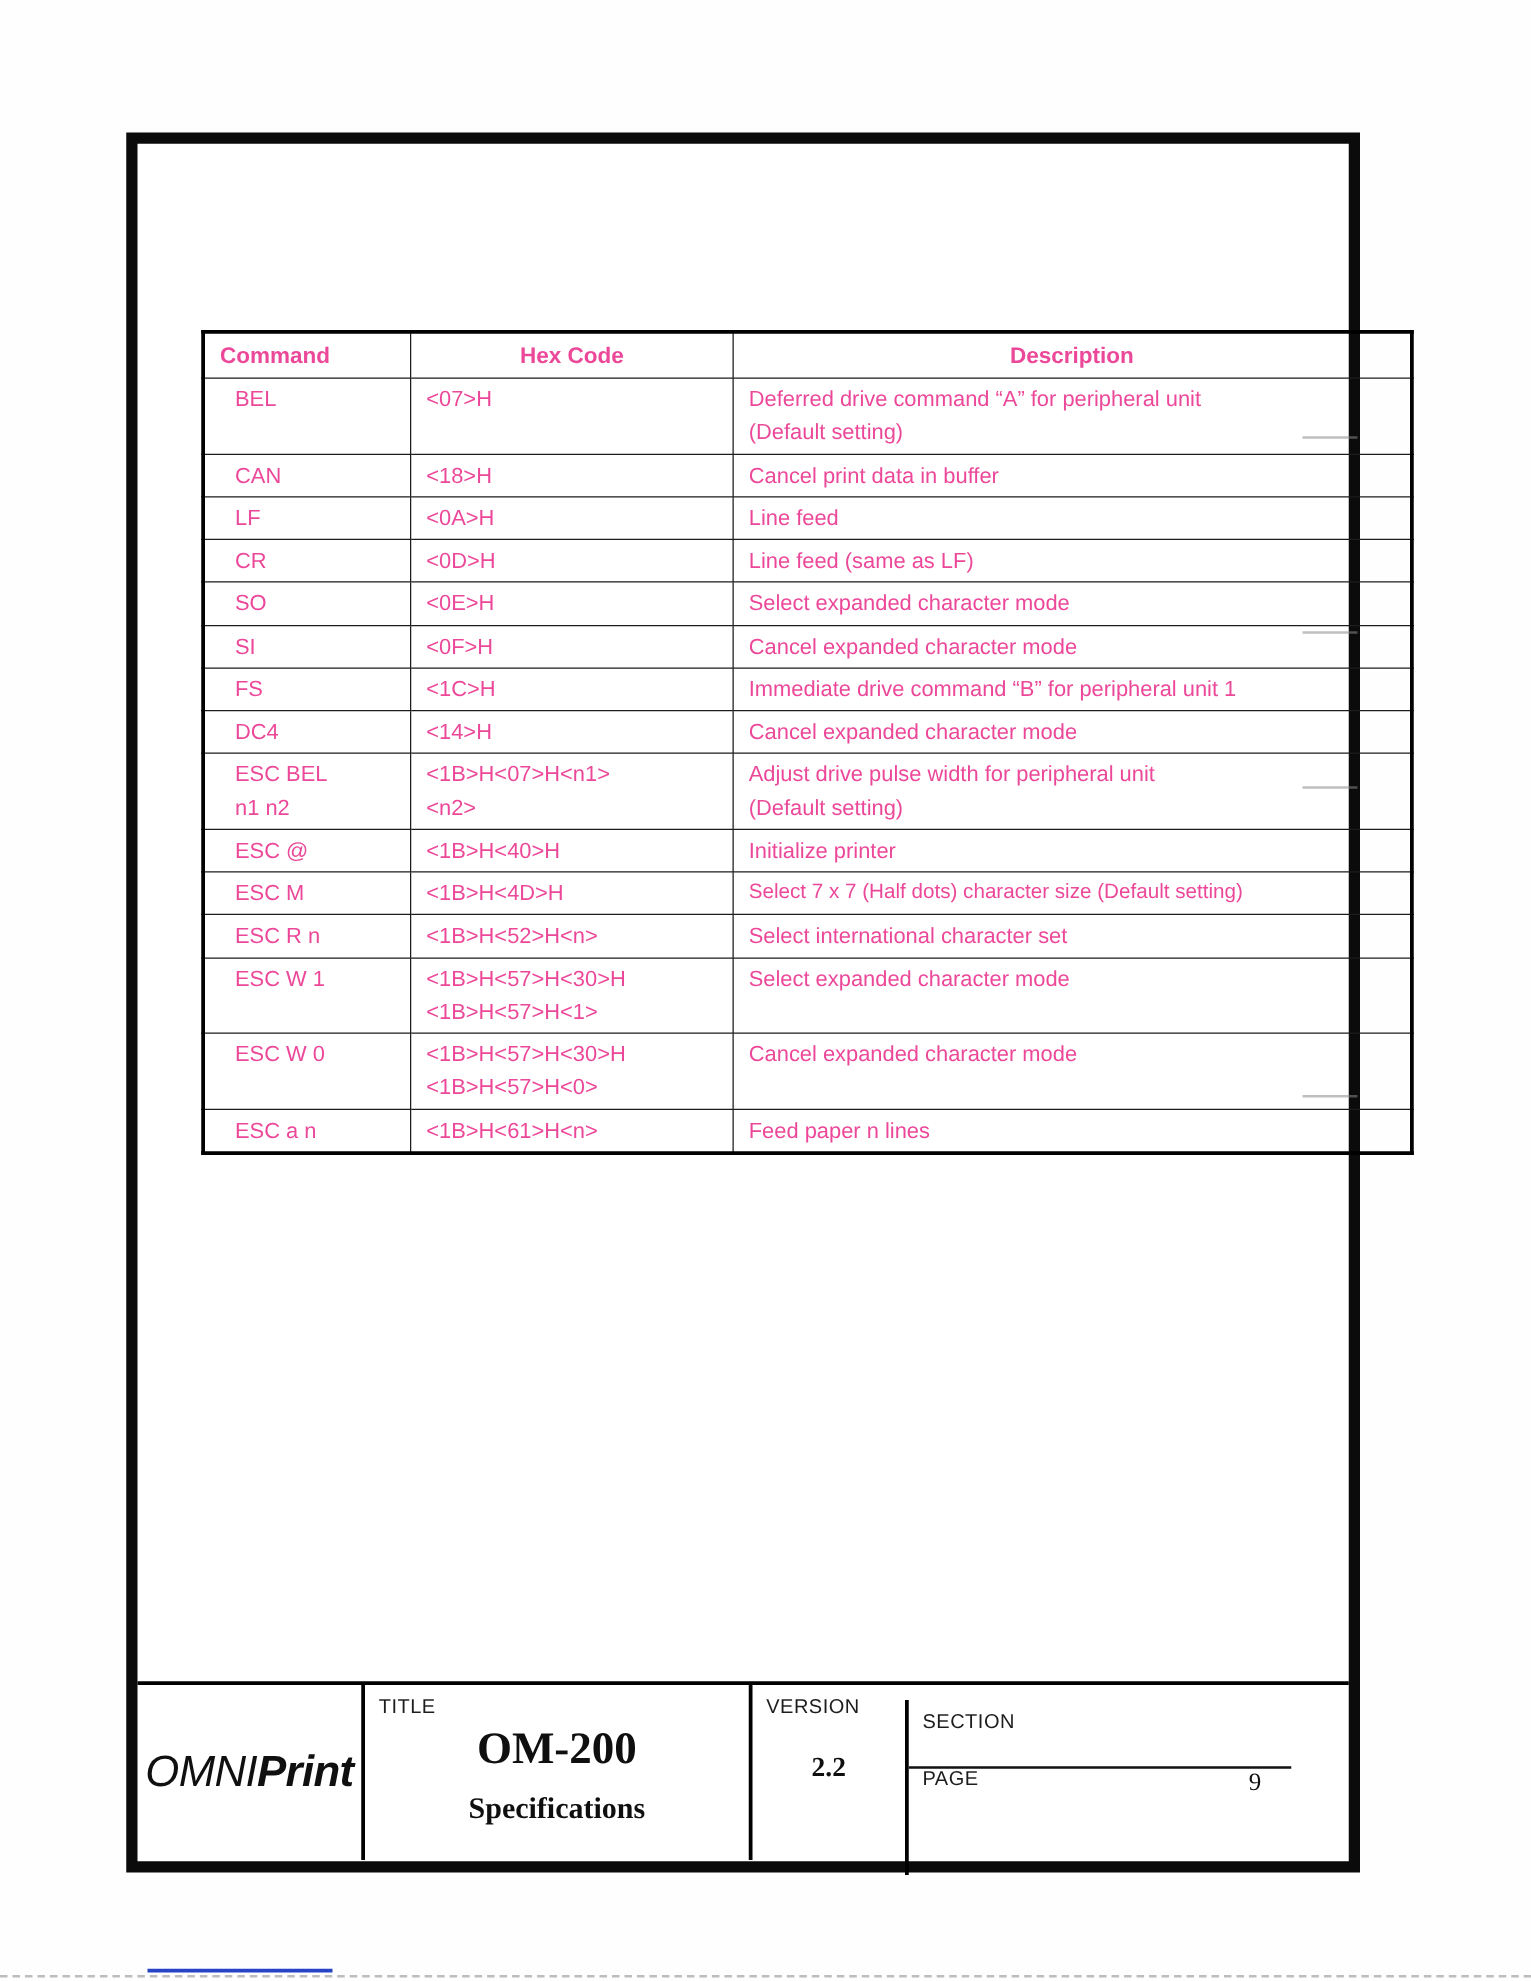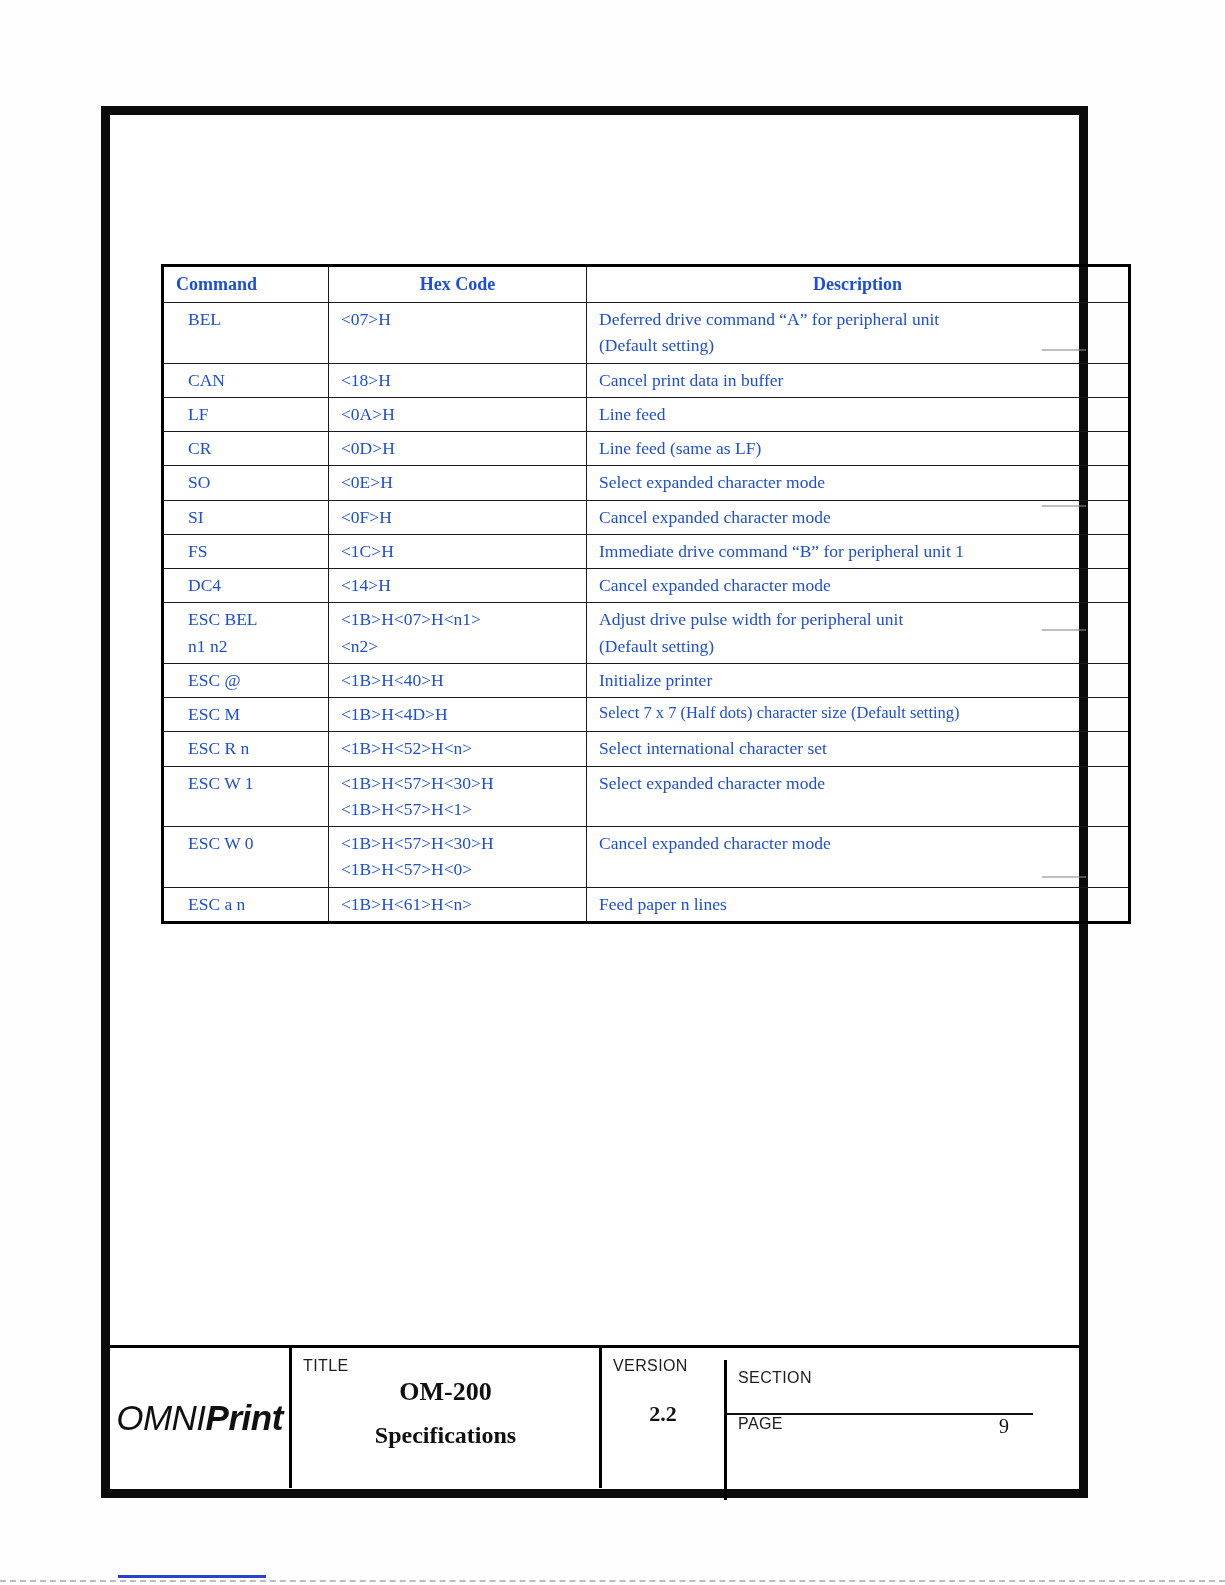--- a/index.html
+++ b/index.html
@@ -11,21 +11,21 @@
   }
   .page-border{
     position:absolute;left:101px;top:106px;width:987px;height:1392px;
     border:9px solid #0b0b0b;box-sizing:border-box;background:#fff;
   }
   
   .cmd-table{
     position:absolute;left:152px;top:255px;width:890px;
     border-collapse:collapse;table-layout:fixed;
     border:3px solid #000;
-    font-size:17.5px;line-height:1.5;color:#1d4ed8;font-family:Liberation Serif, serif;
+    font-size:17.5px;line-height:1.5;color:#ec4899;
   }
   .cmd-table th,.cmd-table td{
     border:1.6px solid #1c1c1c;
     vertical-align:top;
     padding:3px 12px 4px 12px;
     white-space:pre-line;
     overflow:hidden;
   }
   .cmd-table th{font-weight:bold;font-size:18px;padding-top:4px;padding-bottom:4px;}
   th.col-cmd{width:140px;text-align:left;}
@@ -50,21 +50,21 @@
     font-size:16px;color:#1d1d1d;letter-spacing:.4px;
     padding:9px 0 0 11px;display:block;
   }
   .logo-text{
     font-size:35px;font-style:italic;color:#101010;letter-spacing:-0.5px;white-space:nowrap;
   }
   .logo-text .logo-print{font-weight:800;}
   .title-stack{display:flex;flex-direction:column;align-items:center;margin-top:2px;}
   .doc-title{
     font-family:"Liberation Serif", serif;font-weight:bold;
-    font-size:26px;color:#0f0f0f;
+    font-size:36px;color:#0f0f0f;
   }
   .doc-subtitle{
     font-family:"Liberation Serif", serif;font-weight:bold;
     font-size:24px;color:#0f0f0f;margin-top:15px;
   }
   .version-value{
     font-family:"Liberation Serif", serif;font-weight:bold;
     font-size:22px;color:#0f0f0f;text-align:center;margin-top:26px;
   }
   .section-top{height:55px;border-bottom:2px solid #111;box-sizing:border-box;}

